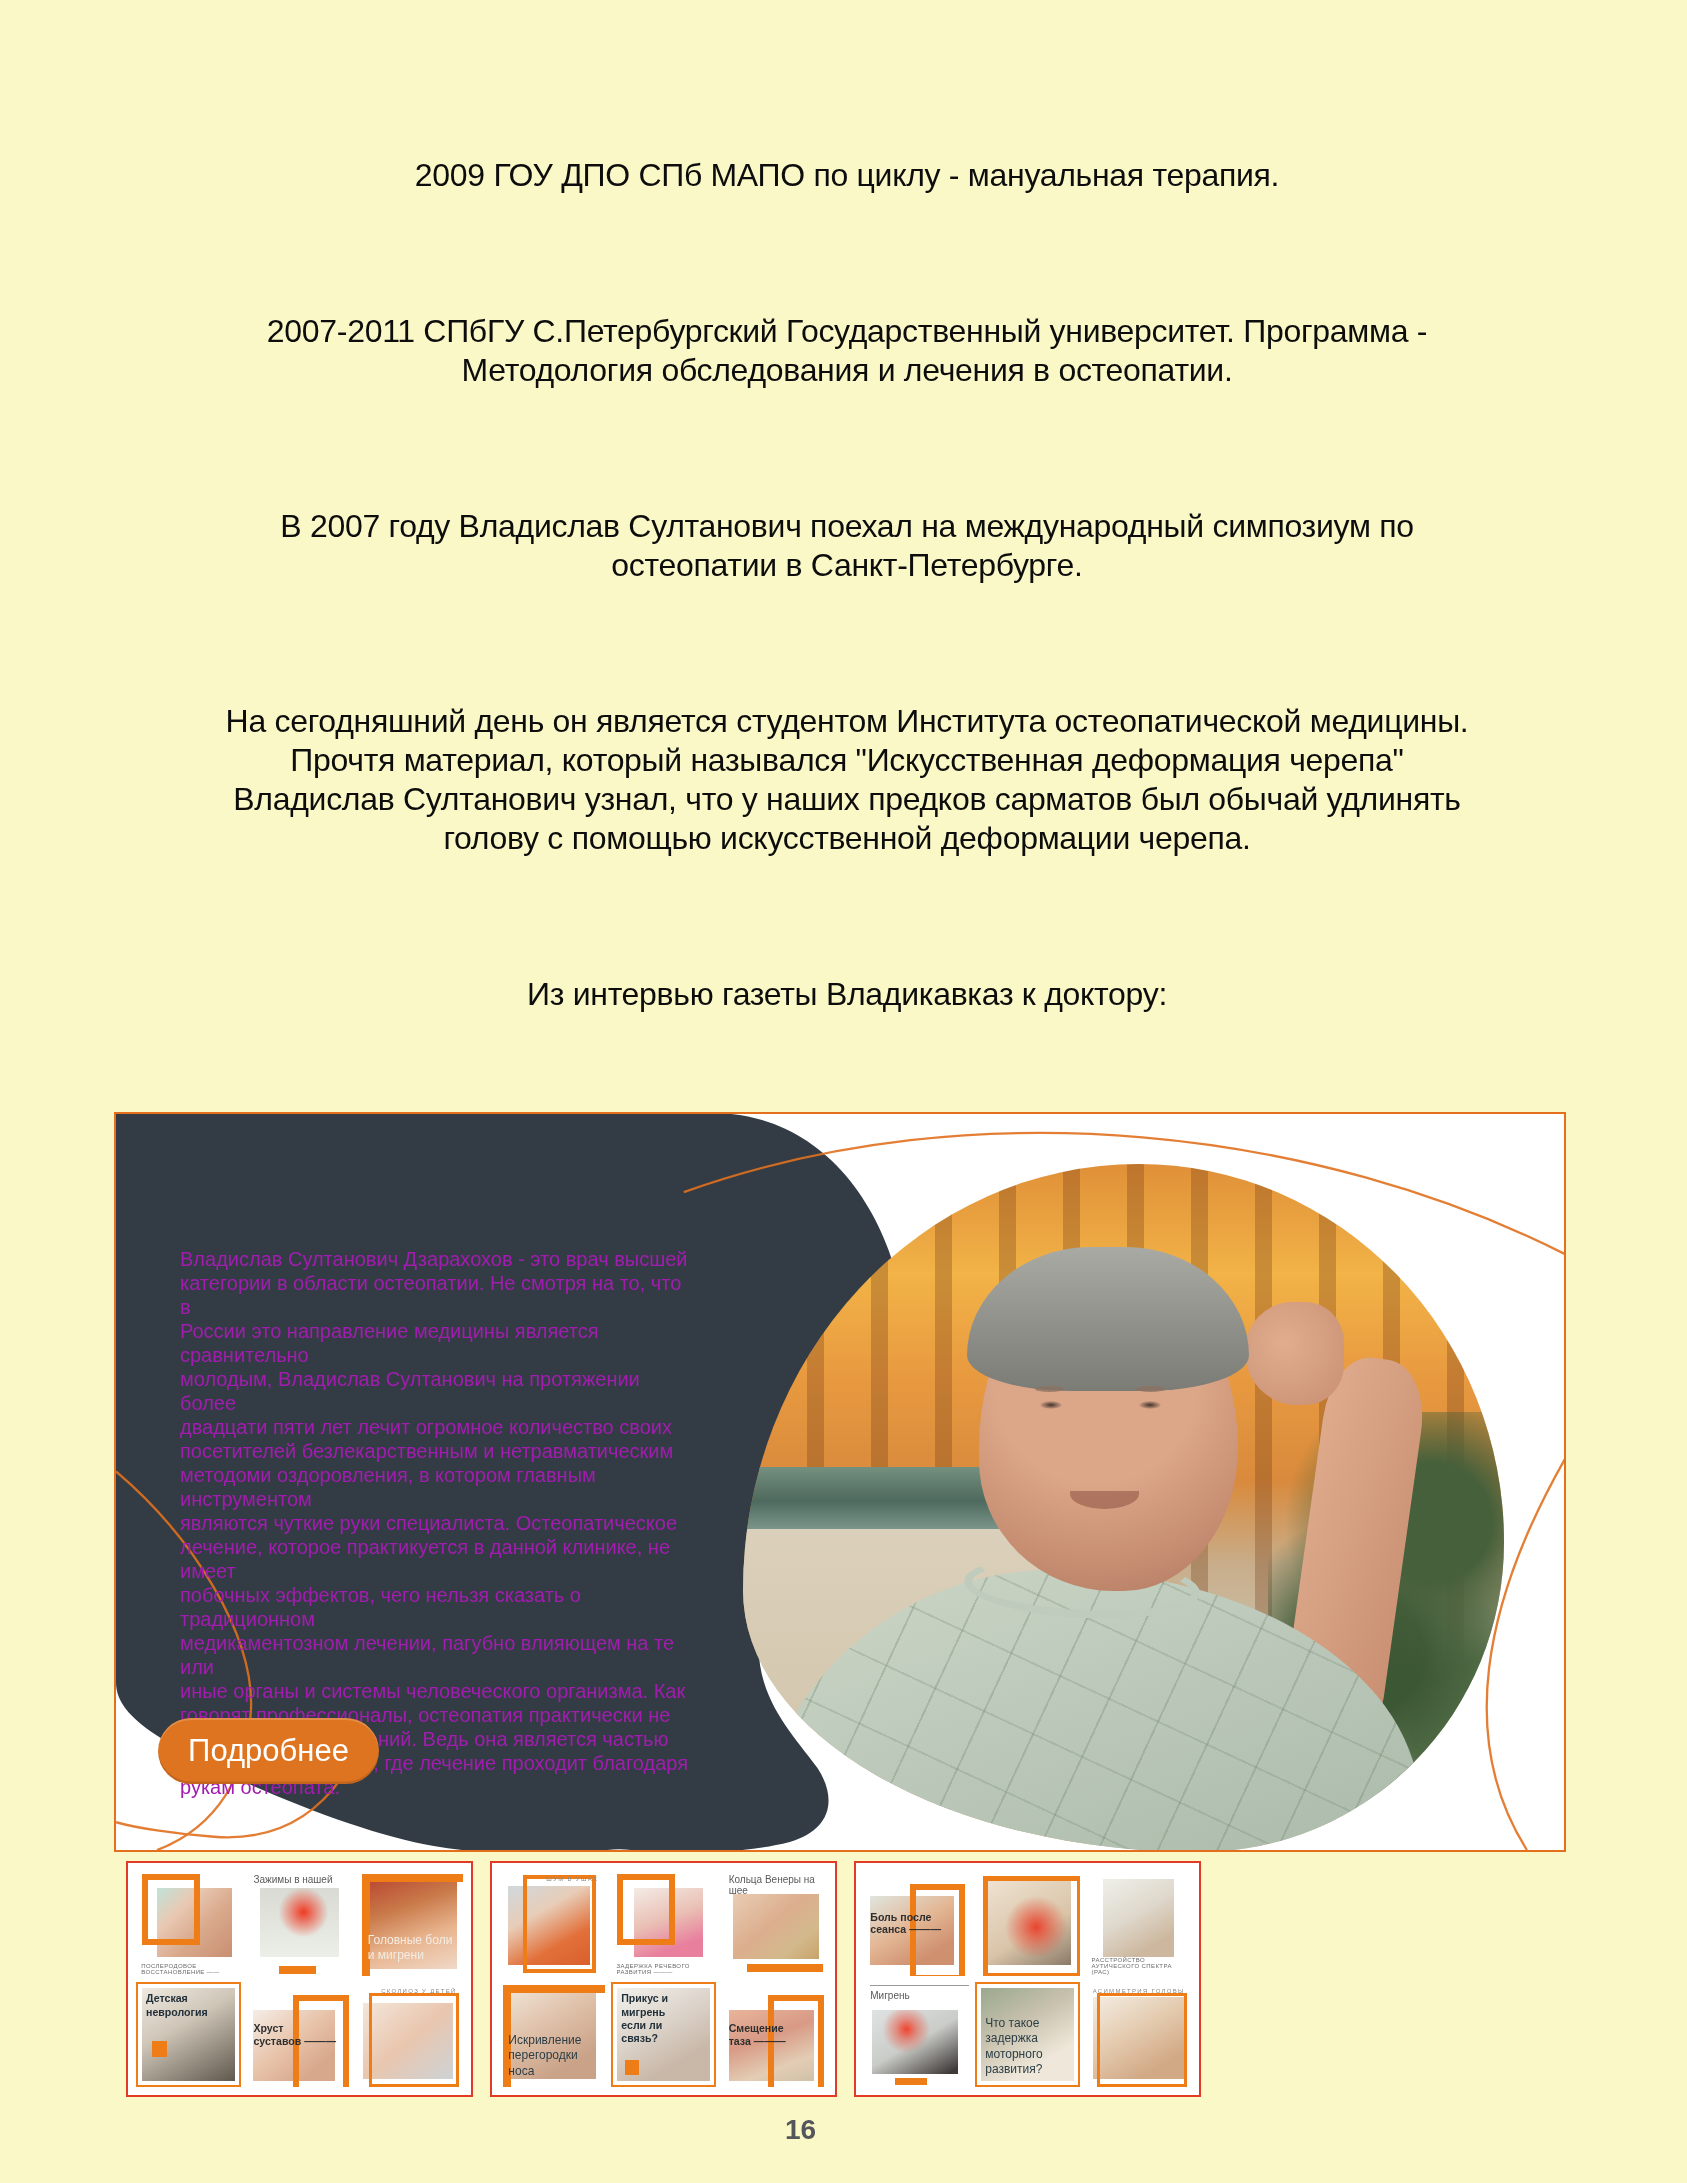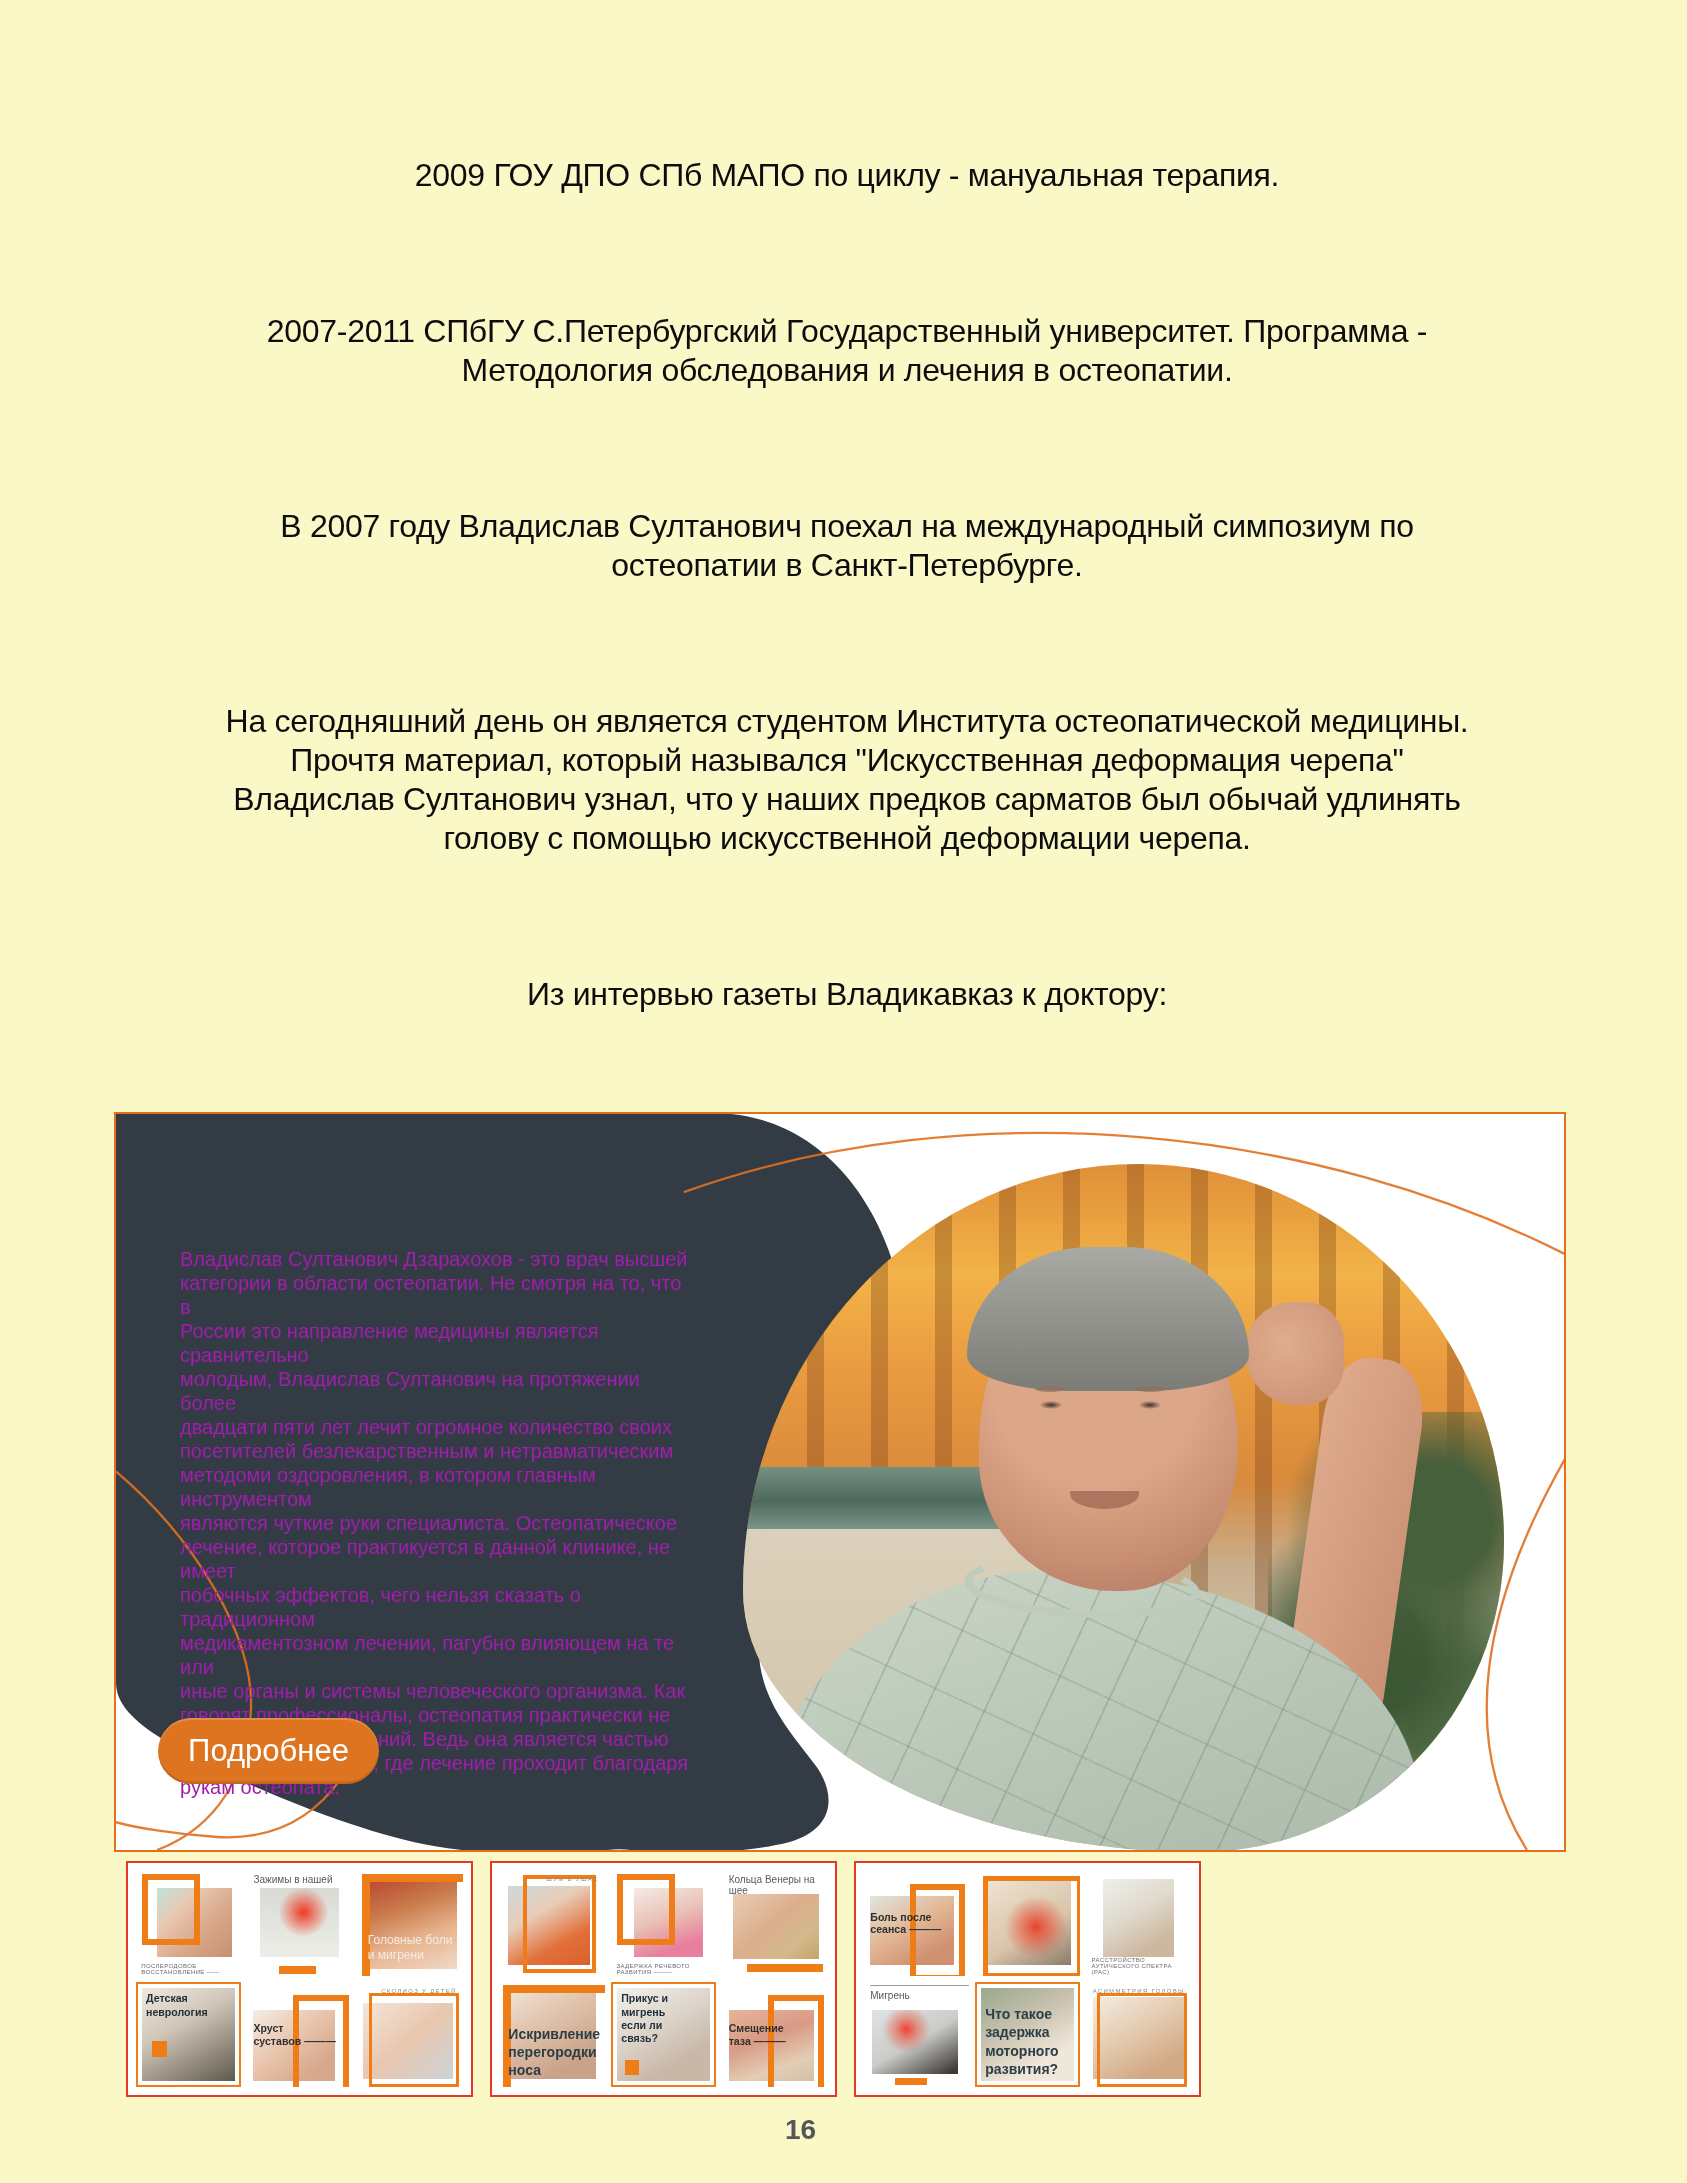--- a/index.html
+++ b/index.html
@@ -101,21 +101,21 @@
 
   
   .lbl{position:absolute;z-index:3;font-family:"Liberation Sans",sans-serif;white-space:pre-line;}
   .head-lbl{top:3%;left:6%;font-size:10px;color:#5a5a5a;}
   .head-bold{top:3%;left:6%;font-size:10.6px;font-weight:bold;color:#2f2f2f;line-height:1.15;margin-top:37px;}
   .rule-above{border-top:1.3px solid #9a9a9a;padding-top:3.3px;width:120%;}
   .caption{bottom:1%;left:5%;font-size:6px;letter-spacing:0.4px;color:#6a6a6a;}
   .tinycaps{top:5%;right:6%;font-size:6px;letter-spacing:1.3px;color:#8a8a86;}
   .overlay-light{bottom:12%;left:9%;color:#f3ece2;font-size:12px;line-height:1.25;}
   .overlay-dark{top:8%;left:8%;color:#22303a;font-weight:bold;font-size:10.6px;line-height:1.25;}
-  .overlay-dark-b{bottom:7%;left:8%;color:#2c3e46;font-weight:bold;font-size:14px;line-height:1.3;}
+  .overlay-dark-b{bottom:7%;left:8%;color:#2c3e46;font-weight:normal;font-size:12px;line-height:1.3;}
   .poster-lbl{top:3%;left:0;right:0;text-align:center;font-size:7.3px;font-weight:bold;color:#3a2e20;}
   .glow{top:56%;left:0;right:0;text-align:center;color:#fff;font-size:10px;letter-spacing:2px;
         font-weight:bold;text-shadow:0 0 6.6px #bcd8ff,0 0 2.6px #fff;}
   .blue-arc{position:absolute;left:6%;right:6%;top:18%;height:42%;border:2px solid #1d49d8;
         border-bottom:none;border-radius:50% 50% 0 0/100% 100% 0 0;z-index:2;
         box-shadow:0 0 5.3px #2a55e0;}
 
   
   .page-num{position:absolute;left:0;right:86px;top:2114px;text-align:center;
             font-size:28px;font-weight:bold;color:var(--c-page_number,#55565A);}

